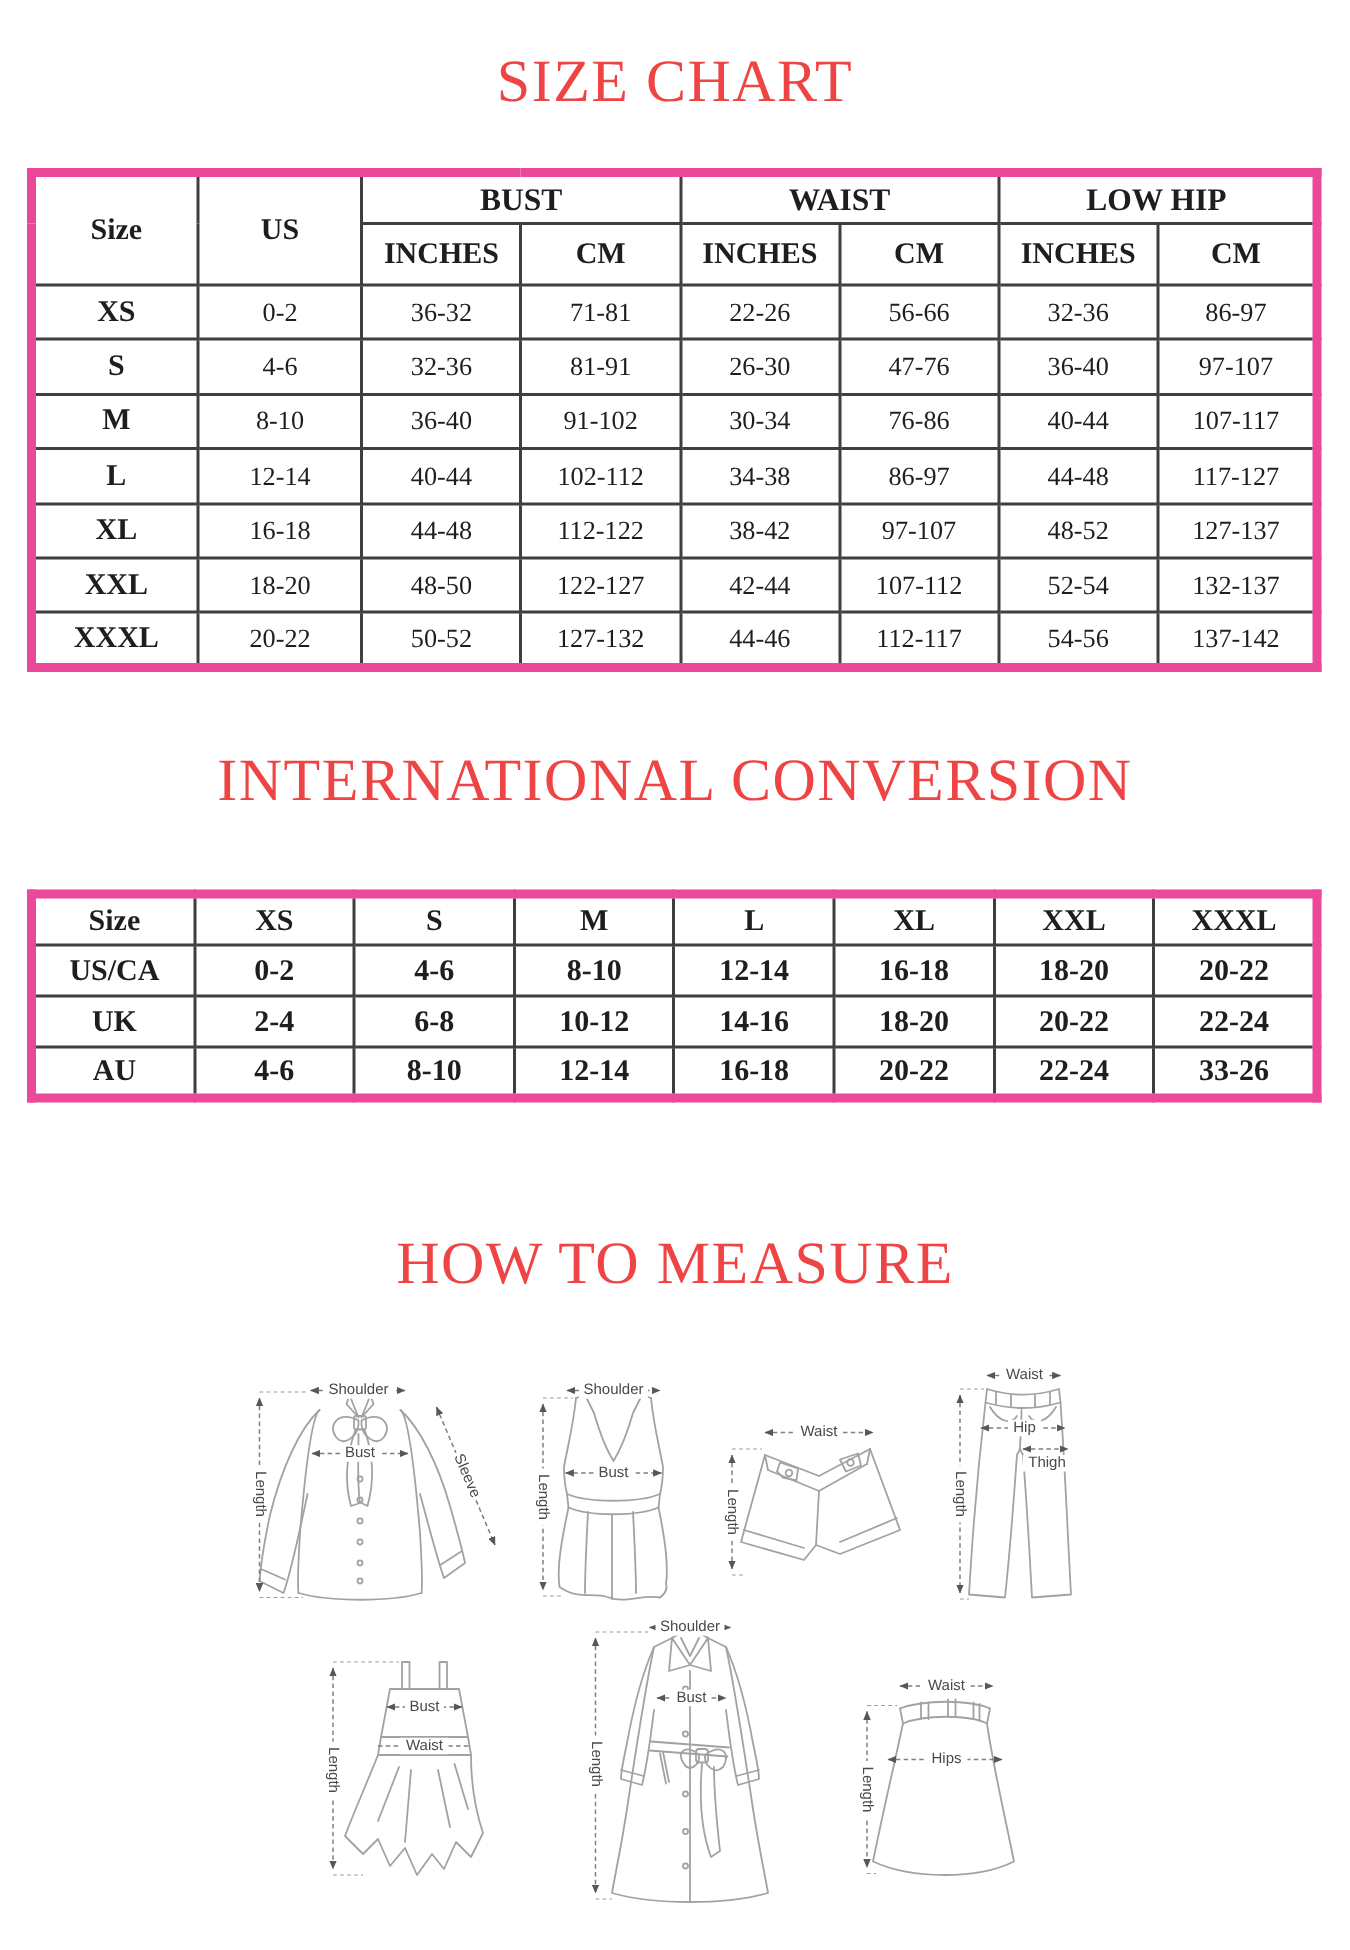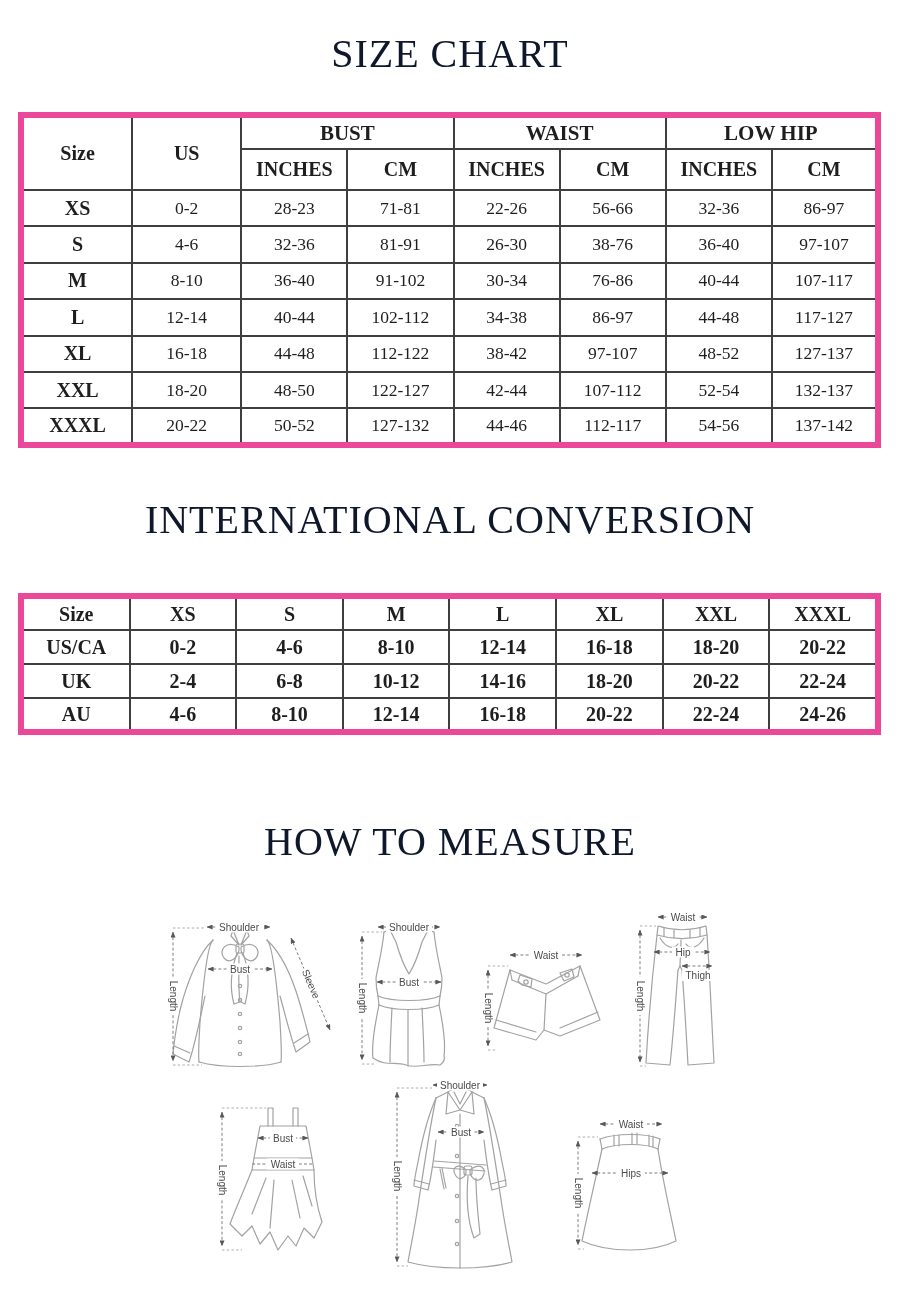--- a/index.html
+++ b/index.html
@@ -2,21 +2,21 @@
 <html><head>
 <meta charset="utf-8">
 <style>
   html,body { margin:0; padding:0; background:#ffffff; }
   .page {
     position:relative; width:900px; height:1300px; background:#ffffff;
     font-family:"Liberation Serif", serif; color:#1c1c1c; overflow:hidden;
   }
   .title {
     position:absolute; left:0; width:100%; text-align:center;
-    font-size:40px; font-weight:400; letter-spacing:1px; color:#0f172a;
+    font-size:40px; font-weight:400; letter-spacing:1px; color:#ef4444;
     white-space:nowrap; line-height:1;
   }
   #title-size   { top:34px; }
   #title-intl   { top:500px; }
   #title-howto  { top:822px; }
 
   table.sheet {
     position:absolute; left:18px; width:863px;
     border-collapse:collapse; table-layout:fixed;
     border:6px solid #ec4899;
@@ -68,34 +68,34 @@
         <th style="width:12.5%">INCHES</th>
         <th style="width:12.5%">CM</th>
         <th style="width:12.5%">INCHES</th>
         <th style="width:12.5%">CM</th>
       </tr>
     </thead>
     <tbody>
       <tr>
         <th>XS</th>
         <td>0-2</td>
-        <td>28-23</td>
+        <td>36-32</td>
         <td>71-81</td>
         <td>22-26</td>
         <td>56-66</td>
         <td>32-36</td>
         <td>86-97</td>
       </tr>
       <tr>
         <th>S</th>
         <td>4-6</td>
         <td>32-36</td>
         <td>81-91</td>
         <td>26-30</td>
-        <td>38-76</td>
+        <td>47-76</td>
         <td>36-40</td>
         <td>97-107</td>
       </tr>
       <tr>
         <th>M</th>
         <td>8-10</td>
         <td>36-40</td>
         <td>91-102</td>
         <td>30-34</td>
         <td>76-86</td>
@@ -182,21 +182,21 @@
         <td>22-24</td>
       </tr>
       <tr>
         <th>AU</th>
         <td>4-6</td>
         <td>8-10</td>
         <td>12-14</td>
         <td>16-18</td>
         <td>20-22</td>
         <td>22-24</td>
-        <td>24-26</td>
+        <td>33-26</td>
       </tr>
     </tbody>
   </table>
 
   <div class="title" id="title-howto">HOW TO MEASURE</div>
 
   <svg class="fig" style="left:158px;top:912px" width="180" height="162" viewBox="0 0 180 162">
     <defs>
       <marker id="arr" viewBox="0 0 6 5" markerWidth="6" markerHeight="5" refX="5.6" refY="2.5" orient="auto-start-reverse" markerUnits="userSpaceOnUse">
         <path d="M0,0 L6,2.5 L0,5 Z" fill="#575757"></path>

